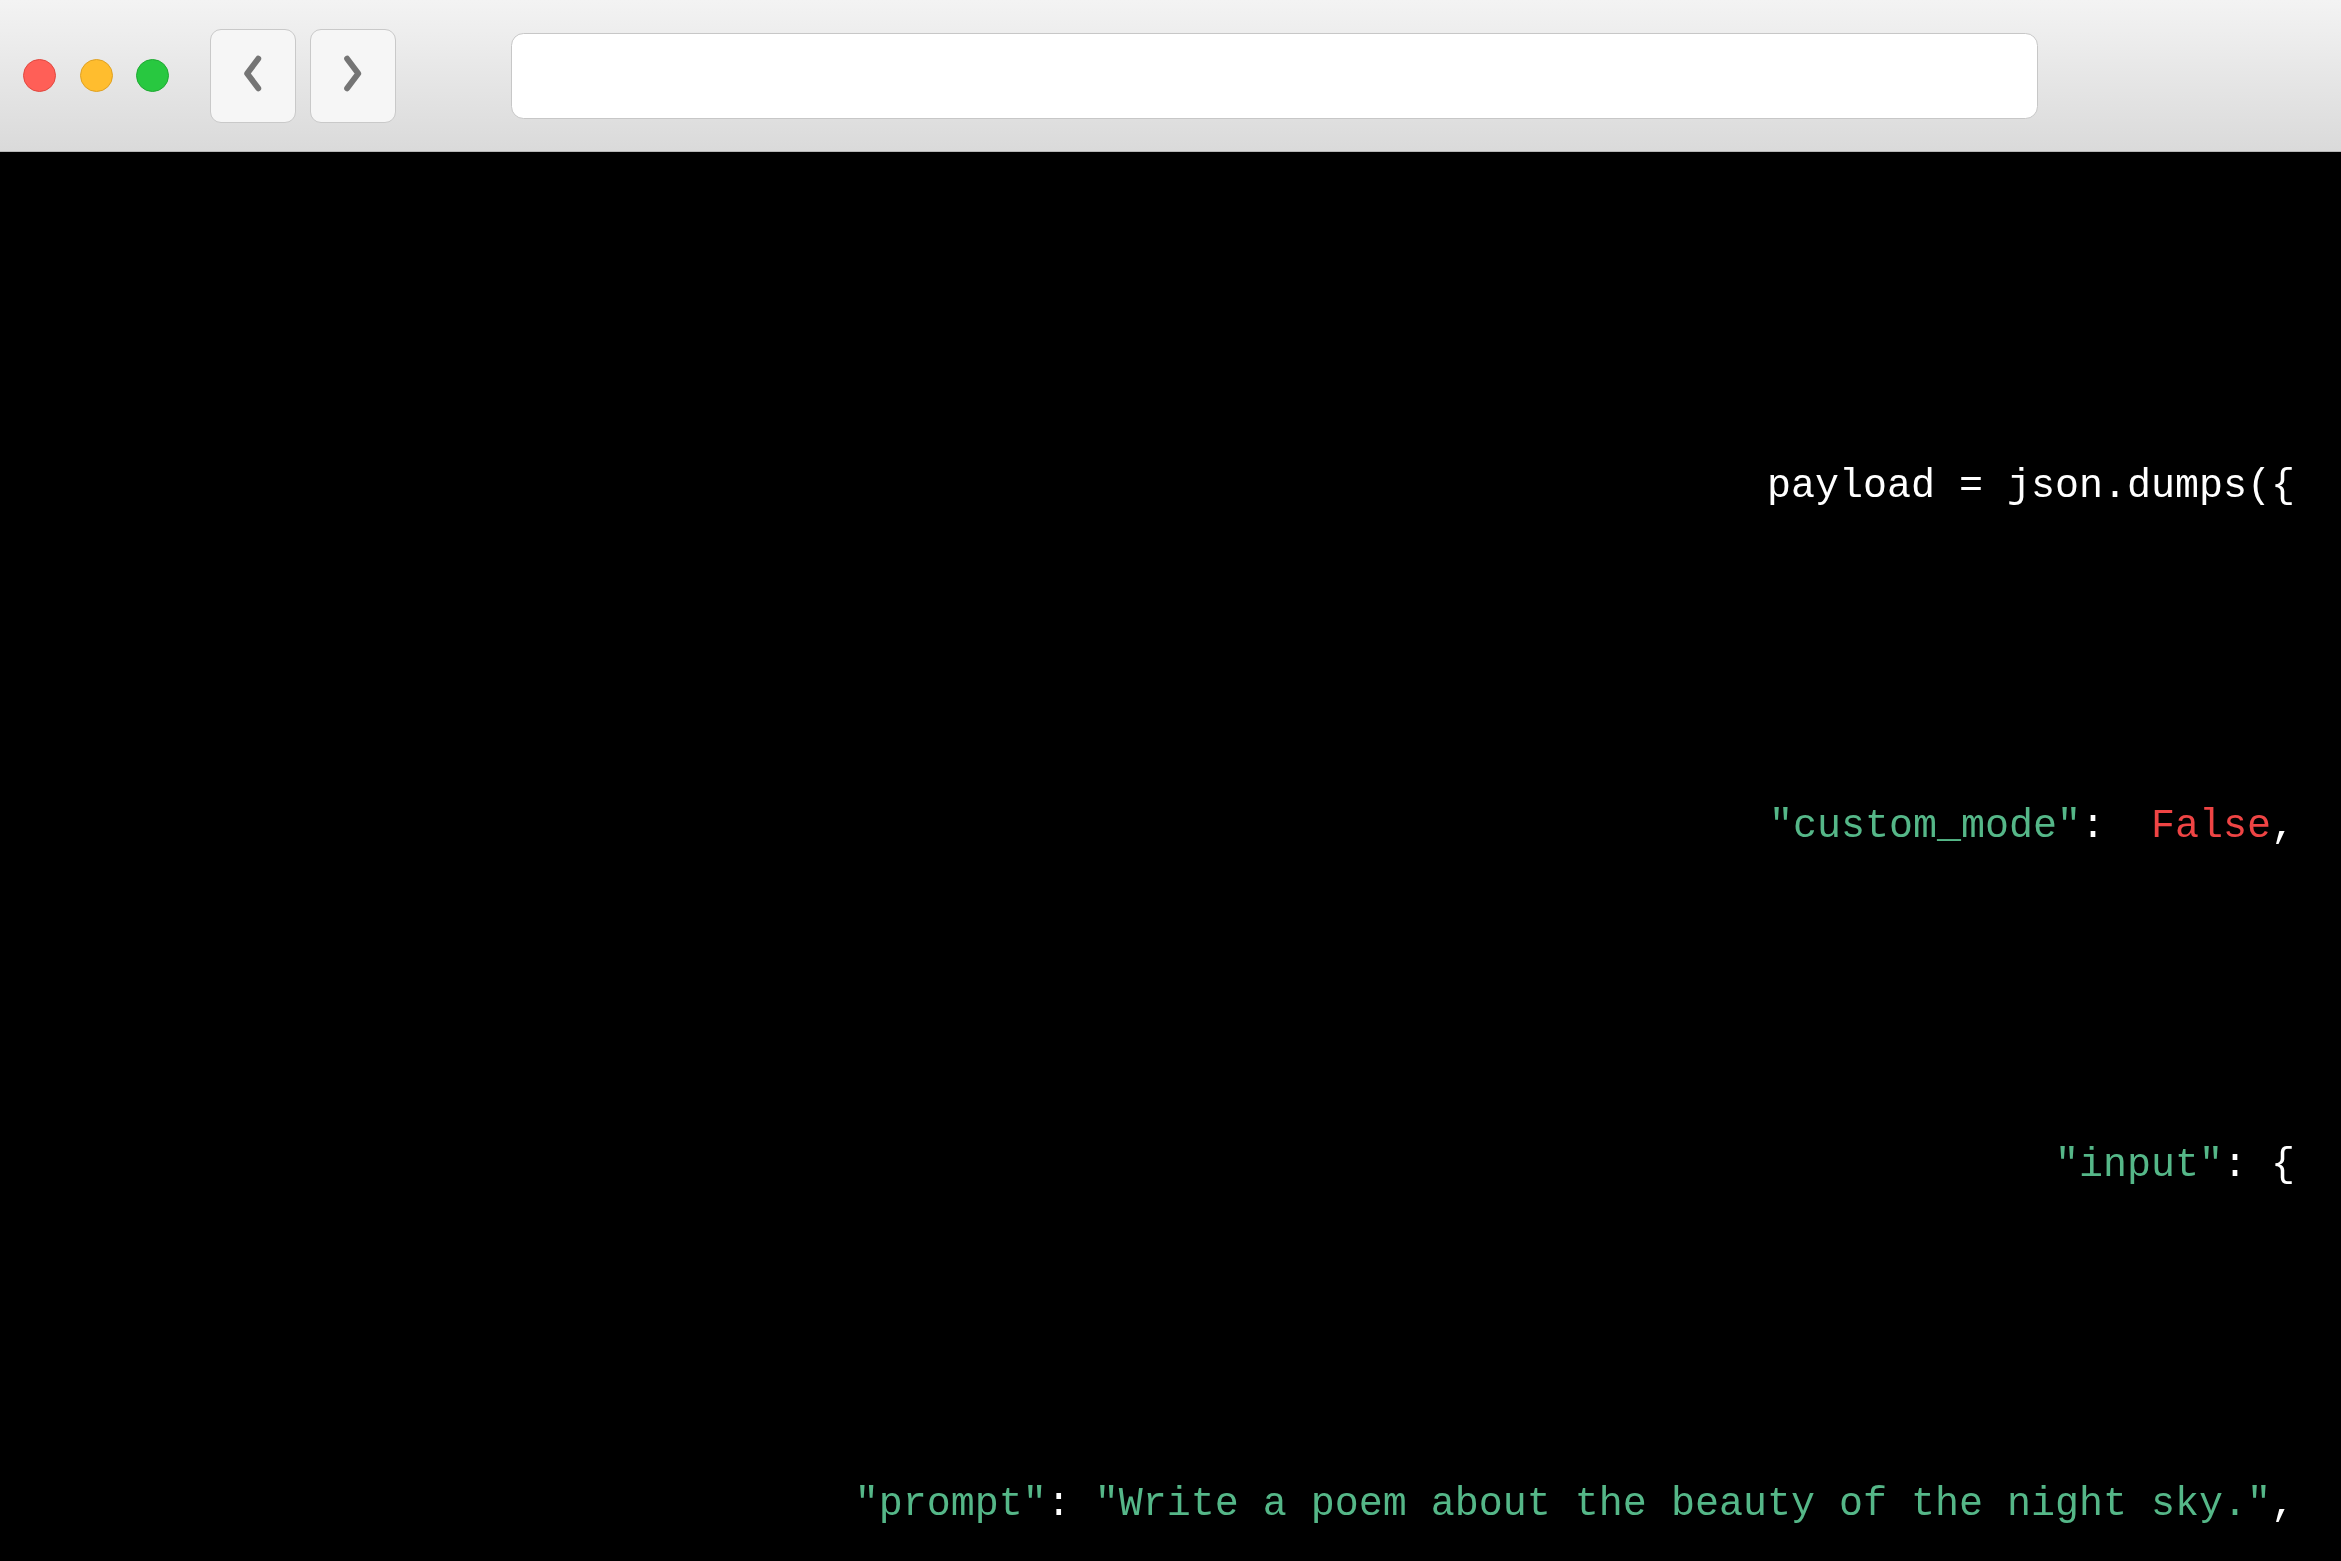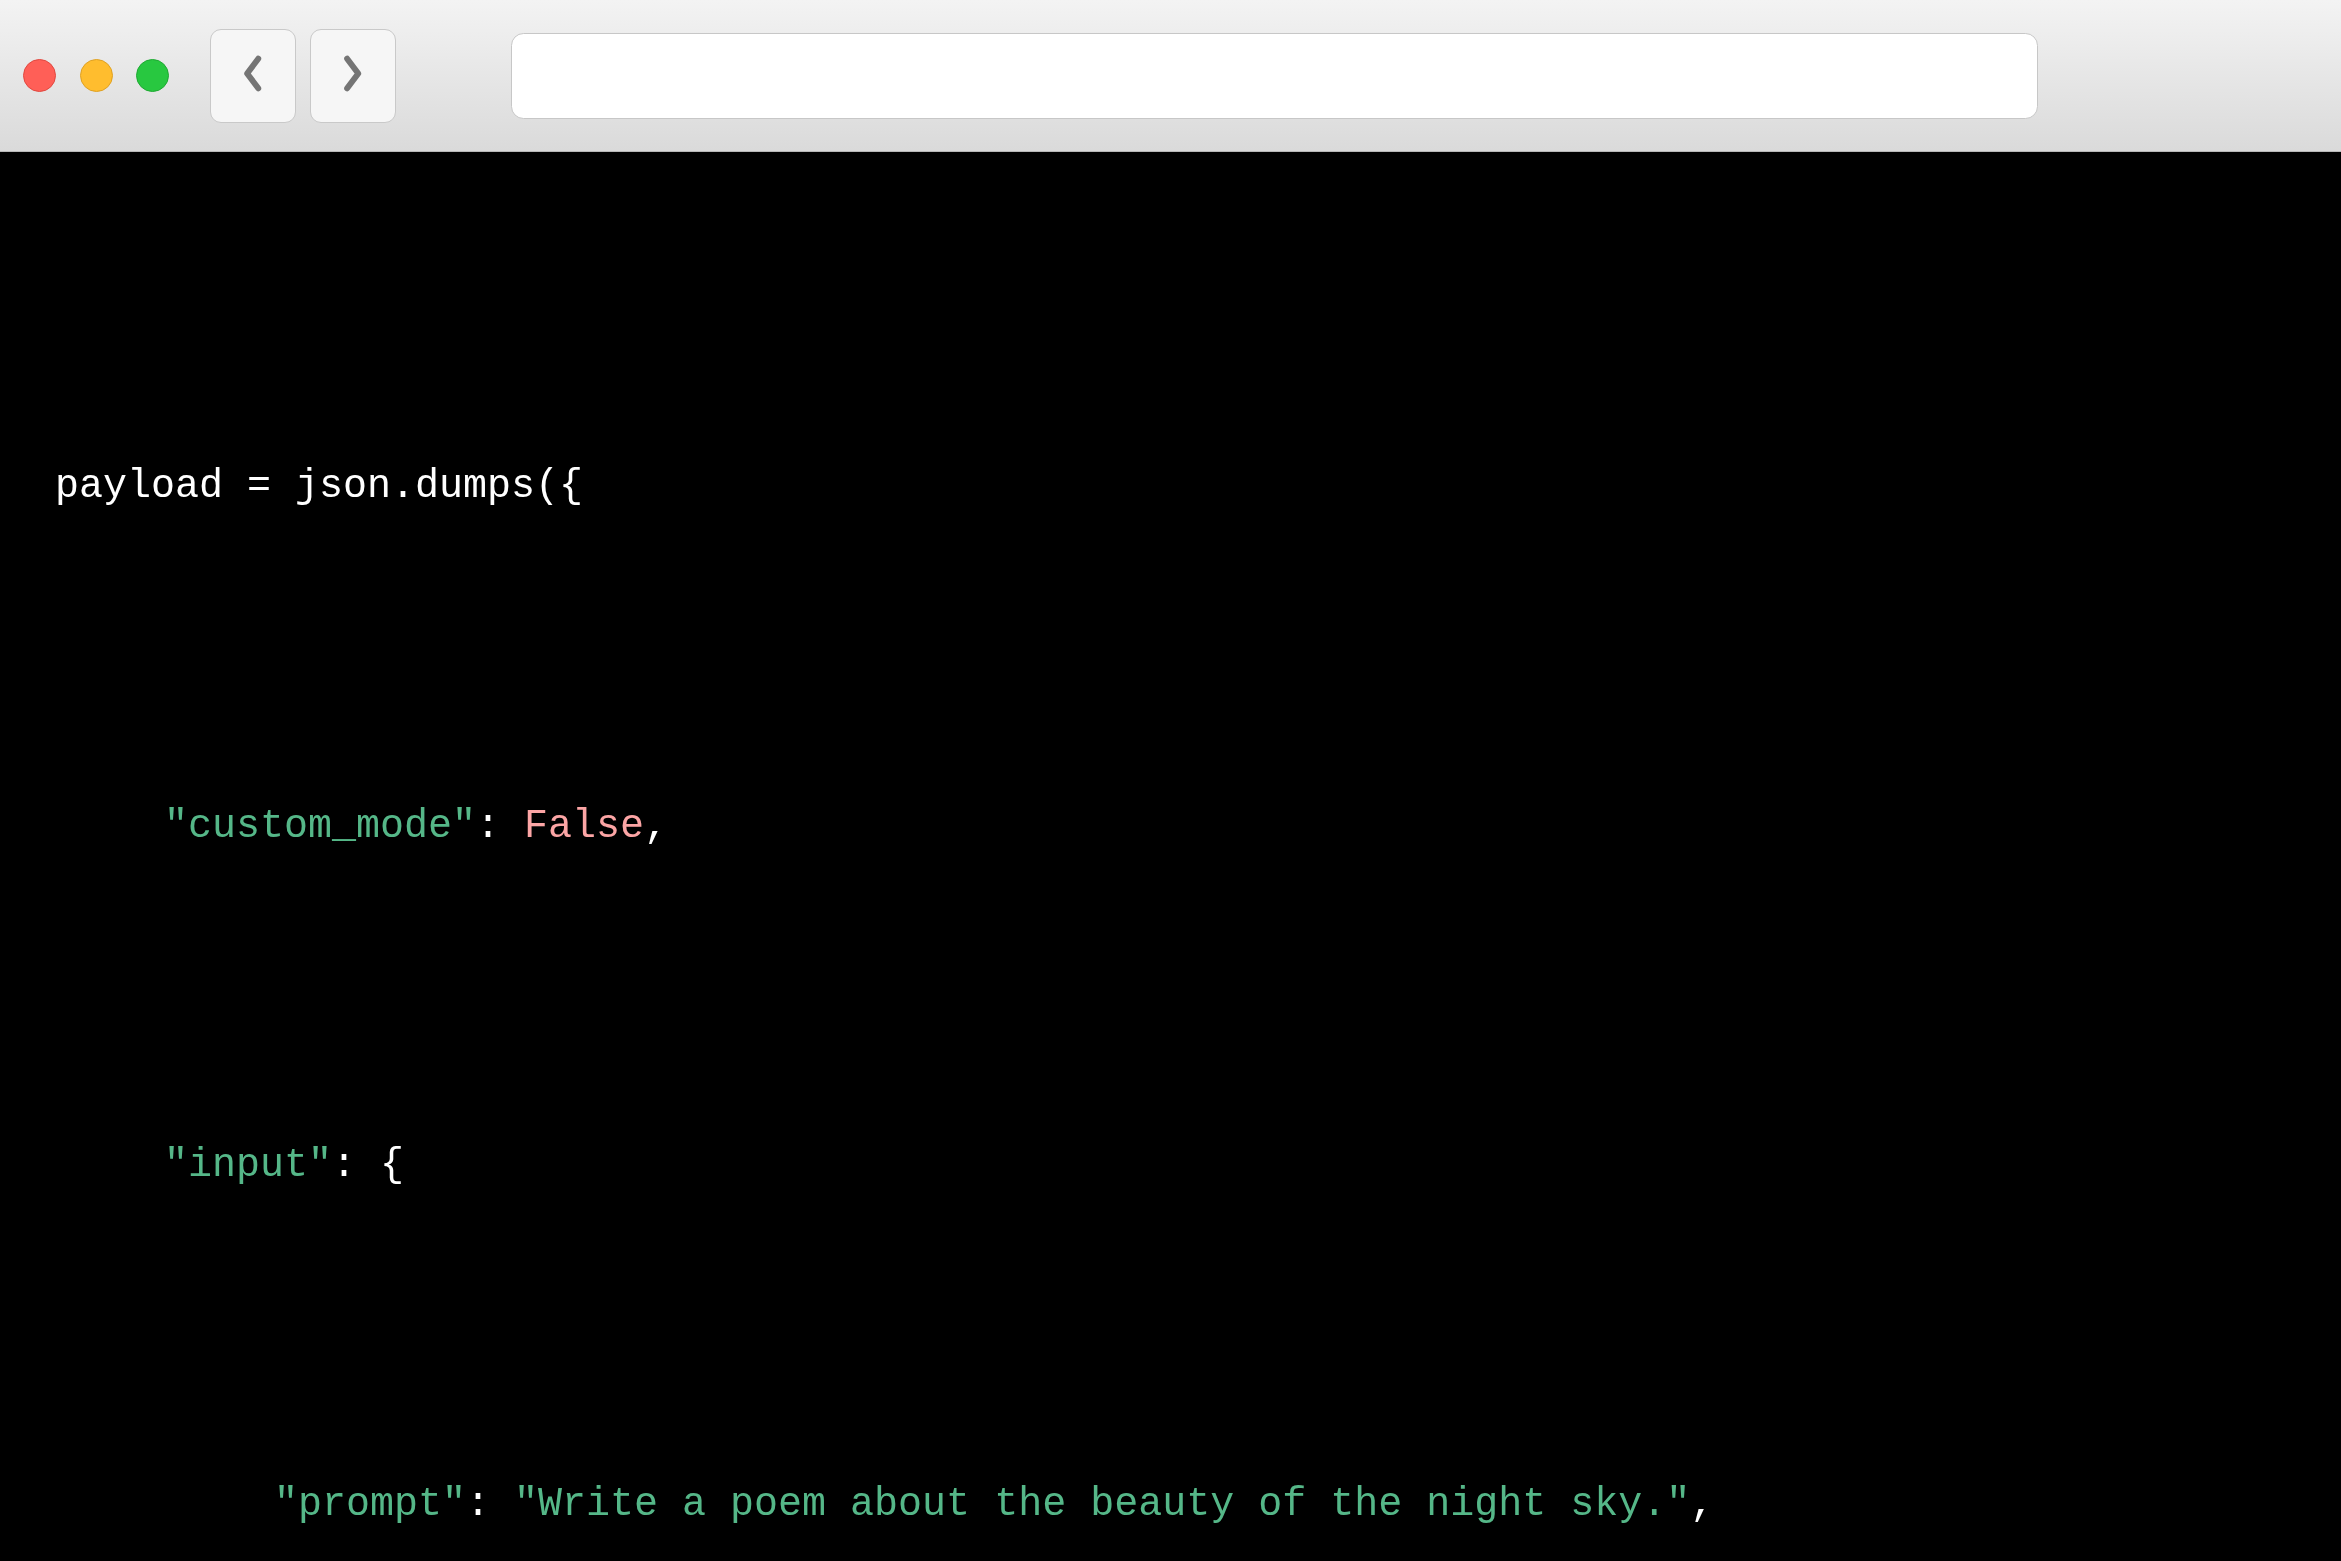--- a/index.html
+++ b/index.html
@@ -60,27 +60,27 @@
     }
 
     
     .code {
       padding: 39px 47px 0 55px;
       font-size: 40px;
       line-height: 2.12;
       color: #fff;
       white-space: pre;
     }
-    .code span { white-space: pre; }
+    .code span { white-space: pre; text-align: right; }
 
     .t-id      { color: #ffffff; }
     .t-op      { color: #ffffff; }
     .t-punct   { color: #ffffff; }
     .t-str     { color: #55b788; }
-    .t-bool    { color: #fca5a5; }
+    .t-bool    { color: #ef4444; margin-left: 22px; }
 
     .line { display: block; }
     .ind1 { padding-left: 109px; }
     .ind2 { padding-left: 219px; }
   </style>
 </head>
 <body>
 
 <div class="titlebar">
   <div class="traffic">

